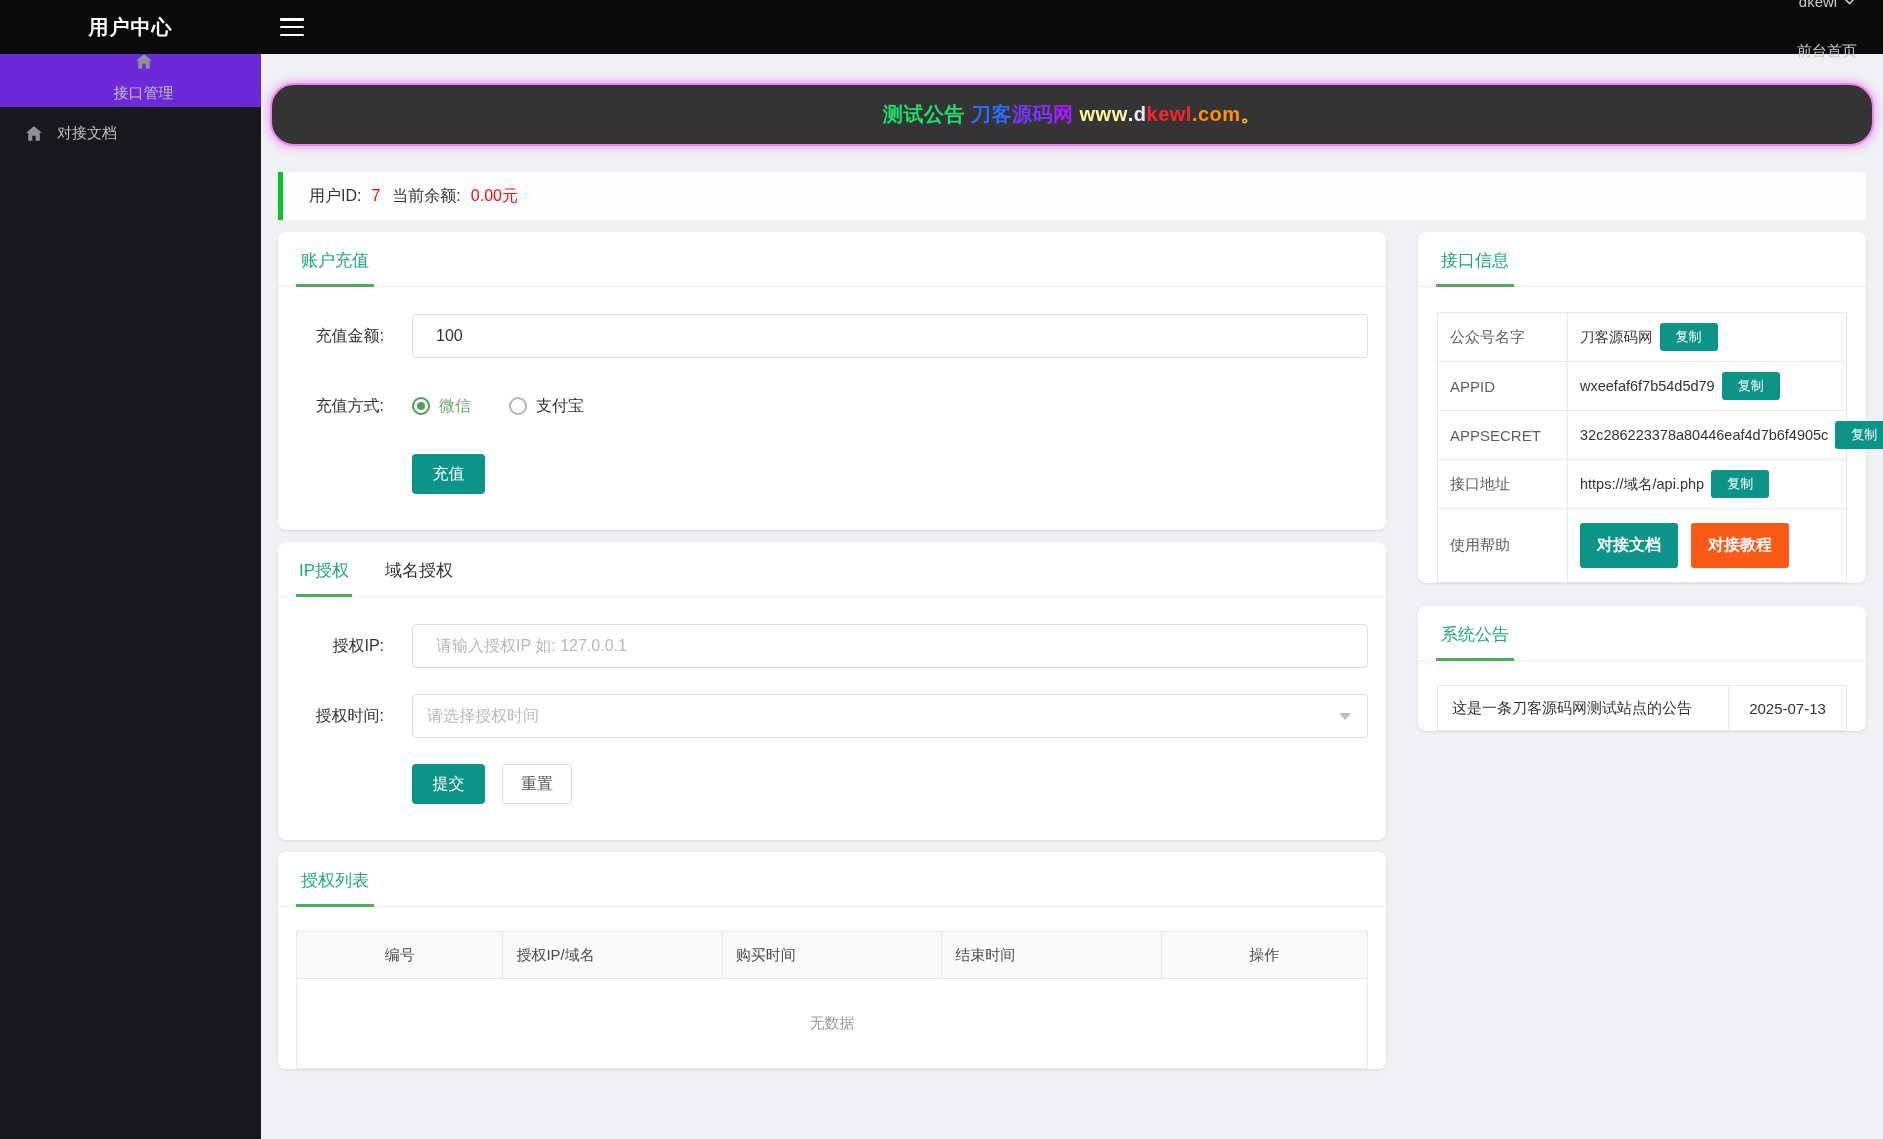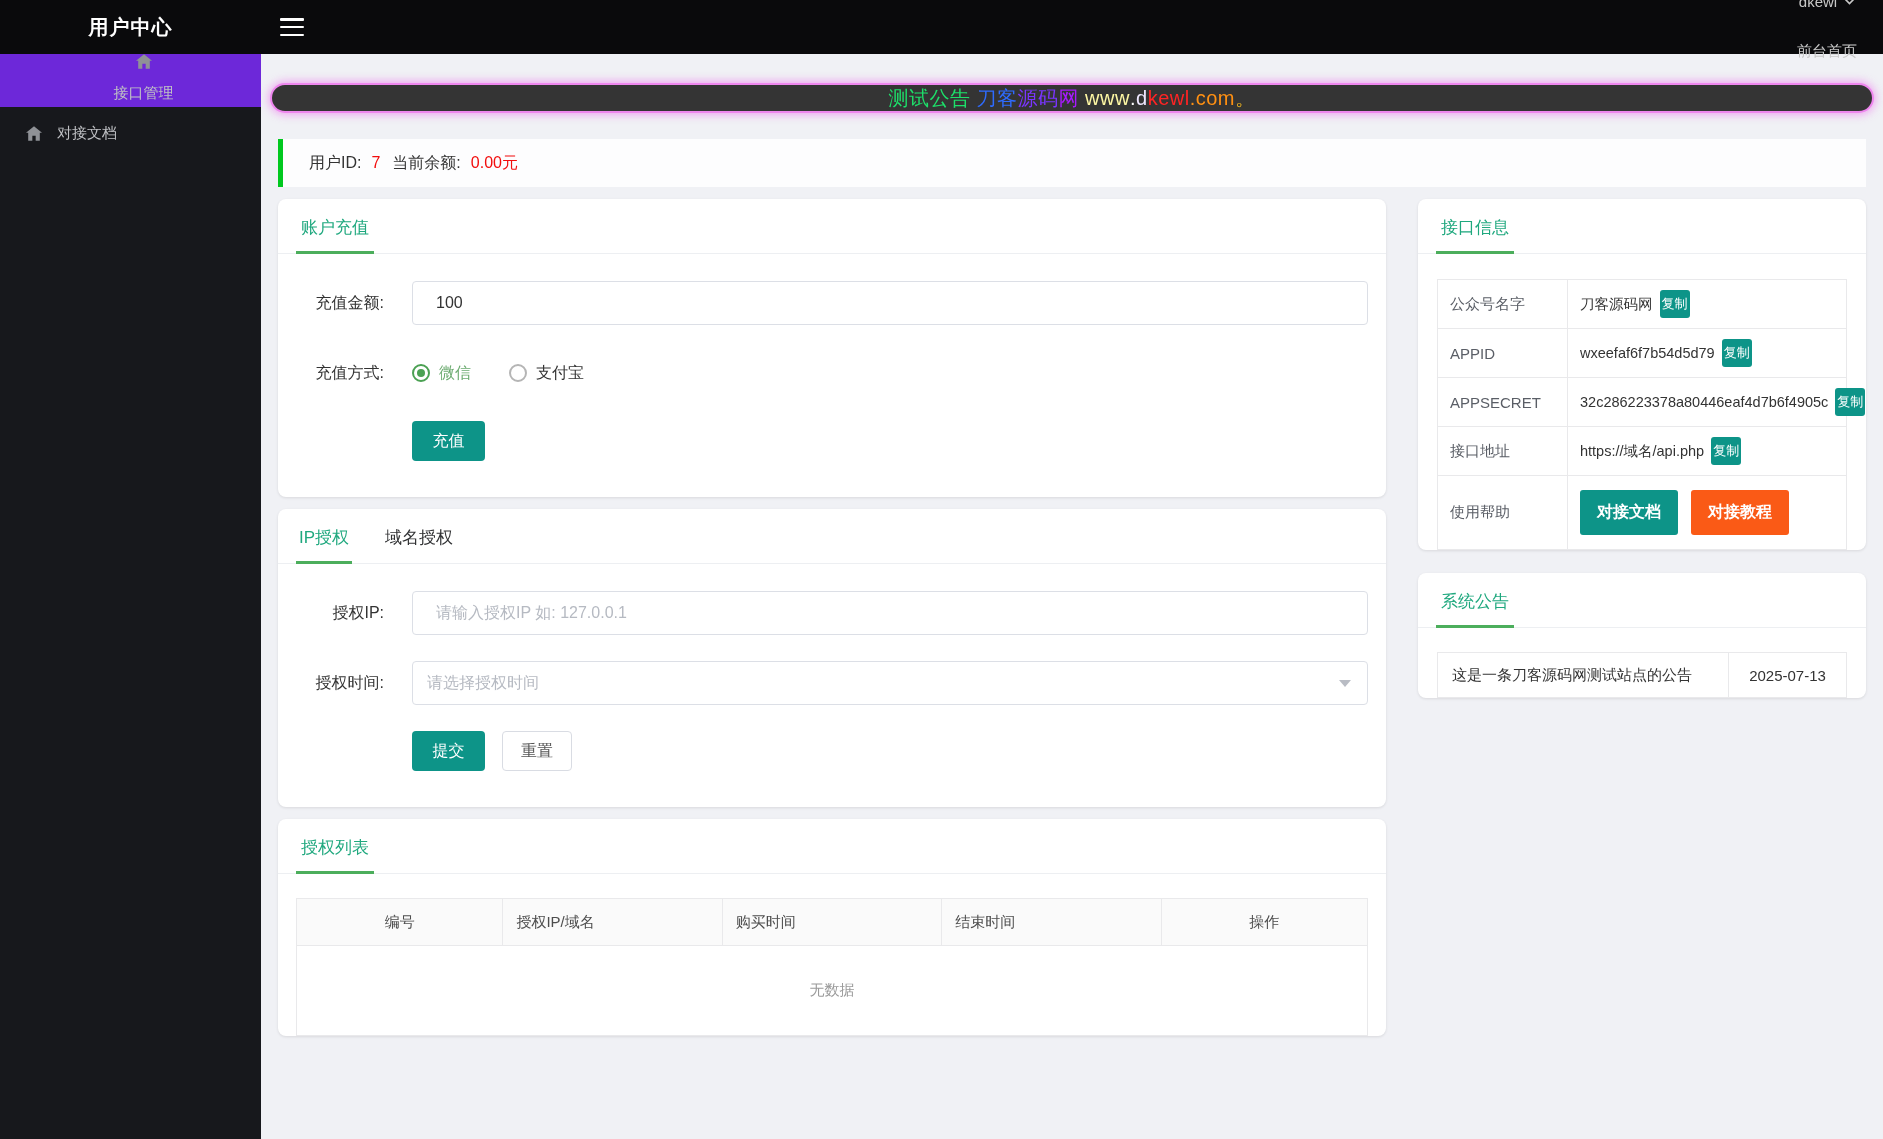--- a/index.html
+++ b/index.html
@@ -16,24 +16,24 @@
 
   
   .sidebar { position:absolute; left:0; top:54px; bottom:0; width:261px; background:#17181c; }
   .side-item { height:53px; display:flex; align-items:center; padding-left:26px; gap:15px; color:#bfc0c4; font-size:15px; cursor:pointer; }
   .side-item.active { background:#6d28d9;flex-direction:column; }
   .side-item svg { flex:none; }
 
   
   .main { margin-left:261px; height:1085px; background:#f0f1f5; overflow:hidden; }
 
-  .banner { margin:29px 9px 0; height:30px; border-radius:24px; background:#343434;
+  .banner { margin:29px 9px 0; height:63px; border-radius:24px; background:#343434;
             border:2px solid #ee86ee; box-shadow:0 0 10px 1px rgba(238,130,238,.8);
             display:flex; align-items:center; justify-content:center;
-            font-size:20px; font-weight:normal; letter-spacing:.5px; white-space:pre; }
+            font-size:20px; font-weight:bold; letter-spacing:.5px; white-space:pre; }
 
   .userbar { margin:26px 17px 0; background:#fdfdfe; height:48px; border-left:5px solid #00c81e;
              display:flex; align-items:center; padding-left:26px; font-size:16px; color:#333; }
   .userbar .red { color:#f20d0d; margin:0 12px 0 10px; }
 
   .columns { display:flex; margin:12px 17px 0; gap:32px; align-items:flex-start; }
   .col-left { flex:1; min-width:0; }
   .col-right { width:448px; flex:none; }
 
   .card { background:#fff; box-shadow:0 1px 3px rgba(0,0,0,.1); border-radius:8px; margin-bottom:12px; }
@@ -73,21 +73,21 @@
   .auth-th + .auth-th { border-left:1px solid #e9e9eb; }
   .auth-th.center { justify-content:center; padding-left:0; }
   .auth-empty { height:90px; border-top:1px solid #e9e9eb; display:flex; align-items:center; justify-content:center; color:#9a9a9a; font-size:15px; }
 
   
   .info-table { margin:25px 19px 19px; border:1px solid #e9e9eb; color:#333; }
   .info-row { display:flex; }
   .info-row + .info-row { border-top:1px solid #e9e9eb; }
   .info-label { width:130px; flex:none; padding:12px 12px; font-size:15px; color:#5a5e66; display:flex; align-items:center; border-right:1px solid #e9e9eb; }
   .info-value { flex:1; padding:10px 6px 10px 12px; display:flex; align-items:center; font-size:14.5px; white-space:nowrap; }
-  .copy-btn { background:#0d9488; color:#fff; font-size:13px; padding:5px 2px; border-radius:3px; margin-left:7px; border:none; cursor:pointer; flex:none; font-family:"Liberation Sans", sans-serif;text-align:right; }
+  .copy-btn { background:#0d9488; color:#fff; font-size:13px; padding:5px 16px; border-radius:3px; margin-left:7px; border:none; cursor:pointer; flex:none; font-family:"Liberation Sans", sans-serif;text-align:right; }
   .help-btns { display:flex; gap:13px; padding:4px 0; }
   .help-btn { font-size:16px; font-weight:bold; color:#fff; border:none; border-radius:3px; padding:12px 17px; cursor:pointer; font-family:"Liberation Sans", sans-serif; }
   .help-btn.doc { background:#0d9488; }
   .help-btn.tutorial { background:#fa5a16; }
 
   
   .notice-table { margin:24px 19px 25px; border:1px solid #e9e9eb; display:flex; height:46px; font-size:15px; color:#333; }
   .notice-text { flex:1; display:flex; align-items:center; padding-left:14px; }
   .notice-date { width:118px; flex:none; border-left:1px solid #e9e9eb; display:flex; align-items:center; justify-content:center; }
 </style>

